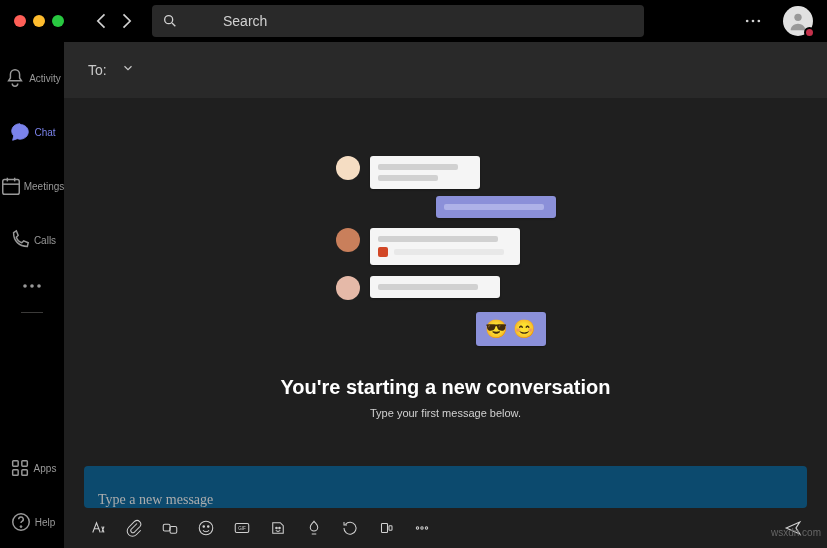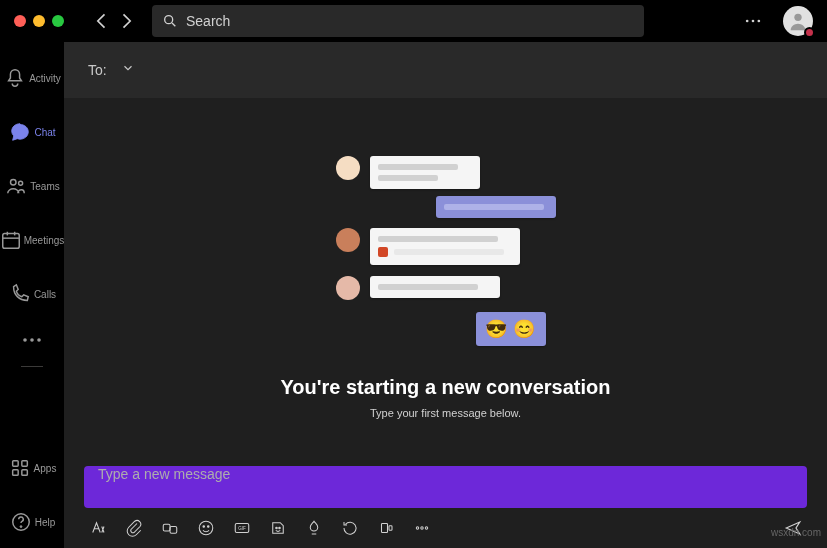--- a/index.html
+++ b/index.html
@@ -5,21 +5,21 @@
   * { box-sizing: border-box; margin: 0; padding: 0; }
   body { font-family: -apple-system, "Segoe UI", sans-serif; background: #000; color: #fff; width: 827px; height: 548px; overflow: hidden; display: flex; flex-direction: column; }
   .titlebar { height: 42px; display: flex; align-items: center; background: #000; gap: 8px; padding: 0 14px; }
   .traffic { display: flex; gap: 7px; }
   .tl { width: 12px; height: 12px; border-radius: 50%; }
   .tl.red { background: #ff5f57; }
   .tl.yellow { background: #febc2e; }
   .tl.green { background: #28c840; }
   .nav-arrows { display: flex; gap: 4px; margin-left: 20px; }
   .nav-arrow { width: 20px; height: 20px; fill: #d1d1d1; cursor: pointer; }
-  .searchbox { flex: 0 0 492px; height: 32px; background: #292929; border-radius: 4px; display: flex; align-items: center; padding: 0 10px; margin-left: 8px; }
+  .searchbox { flex: 0 0 492px; height: 32px; background: #292929; border-radius: 4px; display: flex; align-items: center; padding: 0 10px; margin-left: 8px; gap: 37px; }
   .searchbox svg { width: 16px; height: 16px; fill: #d1d1d1; }
   .searchbox span { margin-left: 8px; color: #d1d1d1; font-size: 14px; }
   .title-spacer { flex: 1; }
   .dots { fill: #d1d1d1; cursor: pointer; }
   .avatar-wrap { position: relative; margin-left: 12px; }
   .avatar { width: 30px; height: 30px; border-radius: 50%; background: #e1e1e1; display: flex; align-items: center; justify-content: center; }
   .avatar svg { width: 22px; height: 22px; fill: #999; }
   .presence { width: 11px; height: 11px; border-radius: 50%; background: #c4314b; border: 2px solid #000; position: absolute; bottom: -2px; right: -2px; }
   .main { flex: 1; display: flex; min-height: 0; }
   .rail { width: 64px; background: #000; display: flex; flex-direction: column; align-items: center; padding-top: 10px; gap: 2px; }
@@ -43,21 +43,21 @@
   .head { width: 24px; height: 24px; border-radius: 50%; flex: 0 0 24px; }
   .head.n1 { background: #f5ddc3; } .head.n2 { background: #c97f5b; } .head.n3 { background: #e5b9a8; }
   .bubble { background: #f5f5f5; border-radius: 3px; padding: 8px; display: flex; flex-direction: column; gap: 5px; box-shadow: 0 1px 2px rgba(0,0,0,.3); }
   .bubble.purple { background: #8b90d9; }
   .line { height: 6px; background: #d1d1d1; border-radius: 2px; }
   .line.purple { background: #aeb2e8; }
   .emoji-bubble { background: #8b90d9; border-radius: 3px; padding: 6px 10px; font-size: 18px; box-shadow: 0 1px 2px rgba(0,0,0,.3); }
   .headline { font-size: 20px; font-weight: 700; color: #fff; margin-top: 20px; }
   .subline { font-size: 11px; color: #d1d1d1; margin-top: 8px; }
   .composer { padding: 0 20px 10px; }
-  .compose-box { background: #6d28d9; border-radius: 4px; height: 42px; display: flex; align-items: flex-start; padding: 0 14px; }
+  .compose-box { background: #0c4a6e; border-radius: 4px; height: 42px; display: flex; align-items: flex-end; padding: 0 14px; font-family: Liberation Serif, serif; }
   .compose-box span { color: #adadad; font-size: 14px; }
   .tools { display: flex; align-items: center; gap: 16px; margin-top: 10px; padding: 0 4px; }
   .tool { width: 20px; height: 20px; cursor: pointer; color: #d1d1d1; display: flex; align-items: center; justify-content: center; }
   .tool svg { width: 18px; height: 18px; fill: none; stroke: currentColor; stroke-width: 1.4; }
   .tool.filled svg { fill: currentColor; stroke: none; }
   .tools-spacer { flex: 1; }
   .watermark { position: fixed; right: 6px; bottom: 10px; color: #666; font-size: 10px; writing-mode: horizontal-tb; }
 </style>
 </head>
 <body>
@@ -114,30 +114,20 @@
       <div class="rail-icon">
           <svg viewBox="0 0 24 24">
             <path d="M12 3C7 3 3 6.5 3 11c0 2 .8 3.8 2.2 5.2L4 21l5-1.7c1 .3 2 .5 3 .5 5 0 9-3.5 9-8s-4-8-9-8z" fill="currentColor"></path>
           </svg>
         </div>
       <span class="rail-label">Chat</span>
     </div>
     <div class="rail-item">
       <div class="rail-icon">
           <svg viewBox="0 0 24 24">
-            <circle cx="9" cy="8" r="3" fill="none" stroke="currentColor" stroke-width="1.6"></circle>
-            <circle cx="17" cy="9" r="2.2" fill="none" stroke="currentColor" stroke-width="1.6"></circle>
-            <path d="M3 20c0-3 3-5 6-5s6 2 6 5M14 20c0-2.5 2-4 4-4s3 1.5 3 4" fill="none" stroke="currentColor" stroke-width="1.6"></path>
-          </svg>
-        </div>
-      <span class="rail-label">Teams</span>
-    </div>
-    <div class="rail-item">
-      <div class="rail-icon">
-          <svg viewBox="0 0 24 24">
             <rect x="3" y="5" width="18" height="16" rx="2" fill="none" stroke="currentColor" stroke-width="1.6"></rect>
             <line x1="3" y1="10" x2="21" y2="10" stroke="currentColor" stroke-width="1.6"></line>
             <line x1="8" y1="3" x2="8" y2="7" stroke="currentColor" stroke-width="1.6"></line>
             <line x1="16" y1="3" x2="16" y2="7" stroke="currentColor" stroke-width="1.6"></line>
           </svg>
         </div>
       <span class="rail-label">Meetings</span>
     </div>
     <div class="rail-item">
       <div class="rail-icon">

